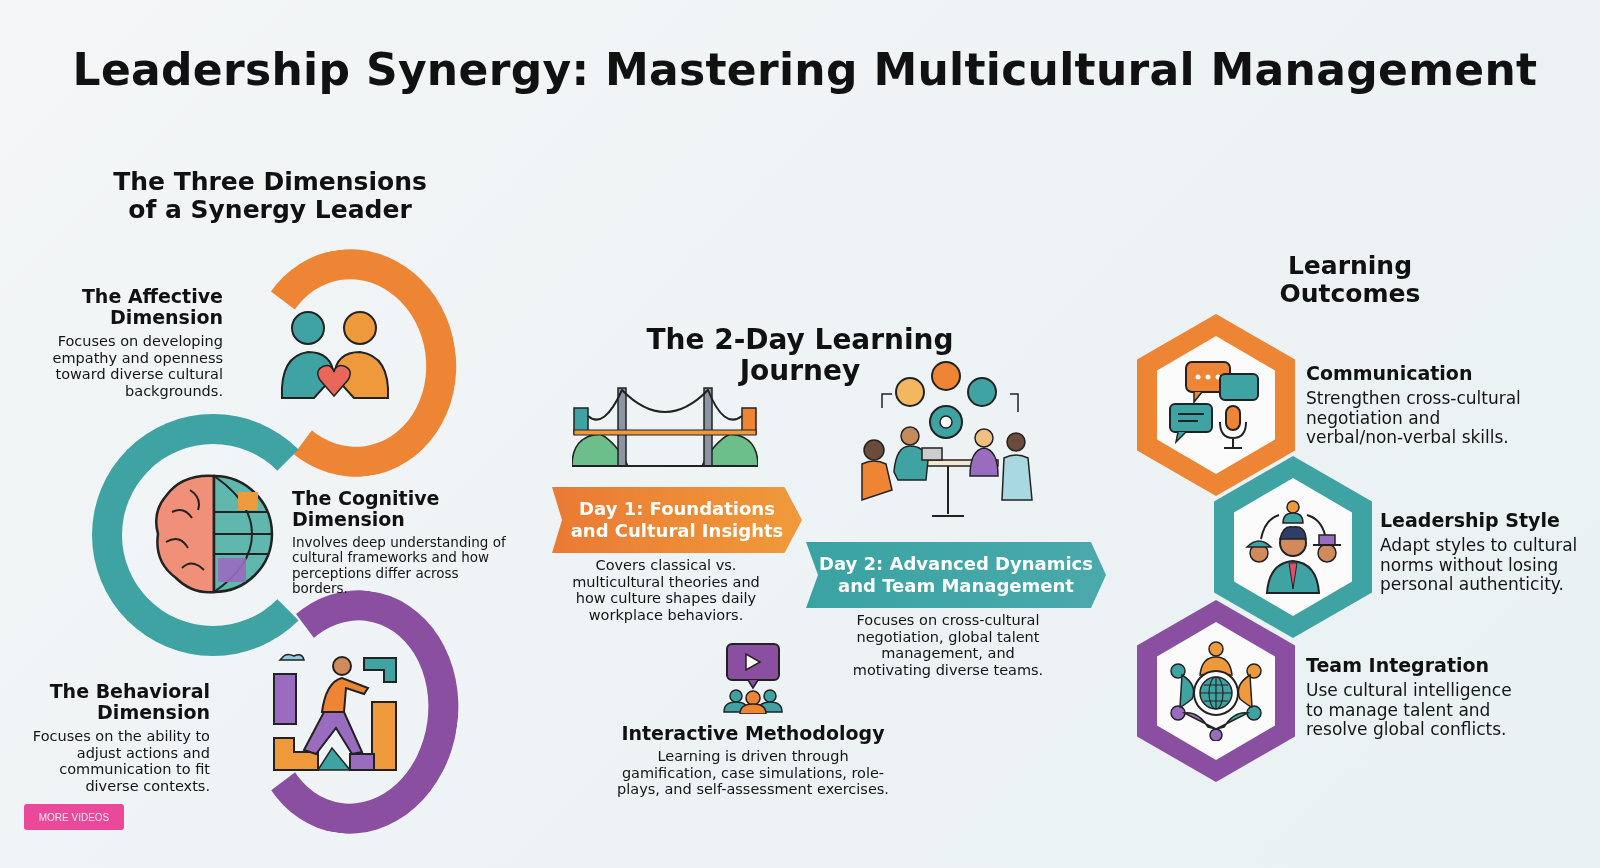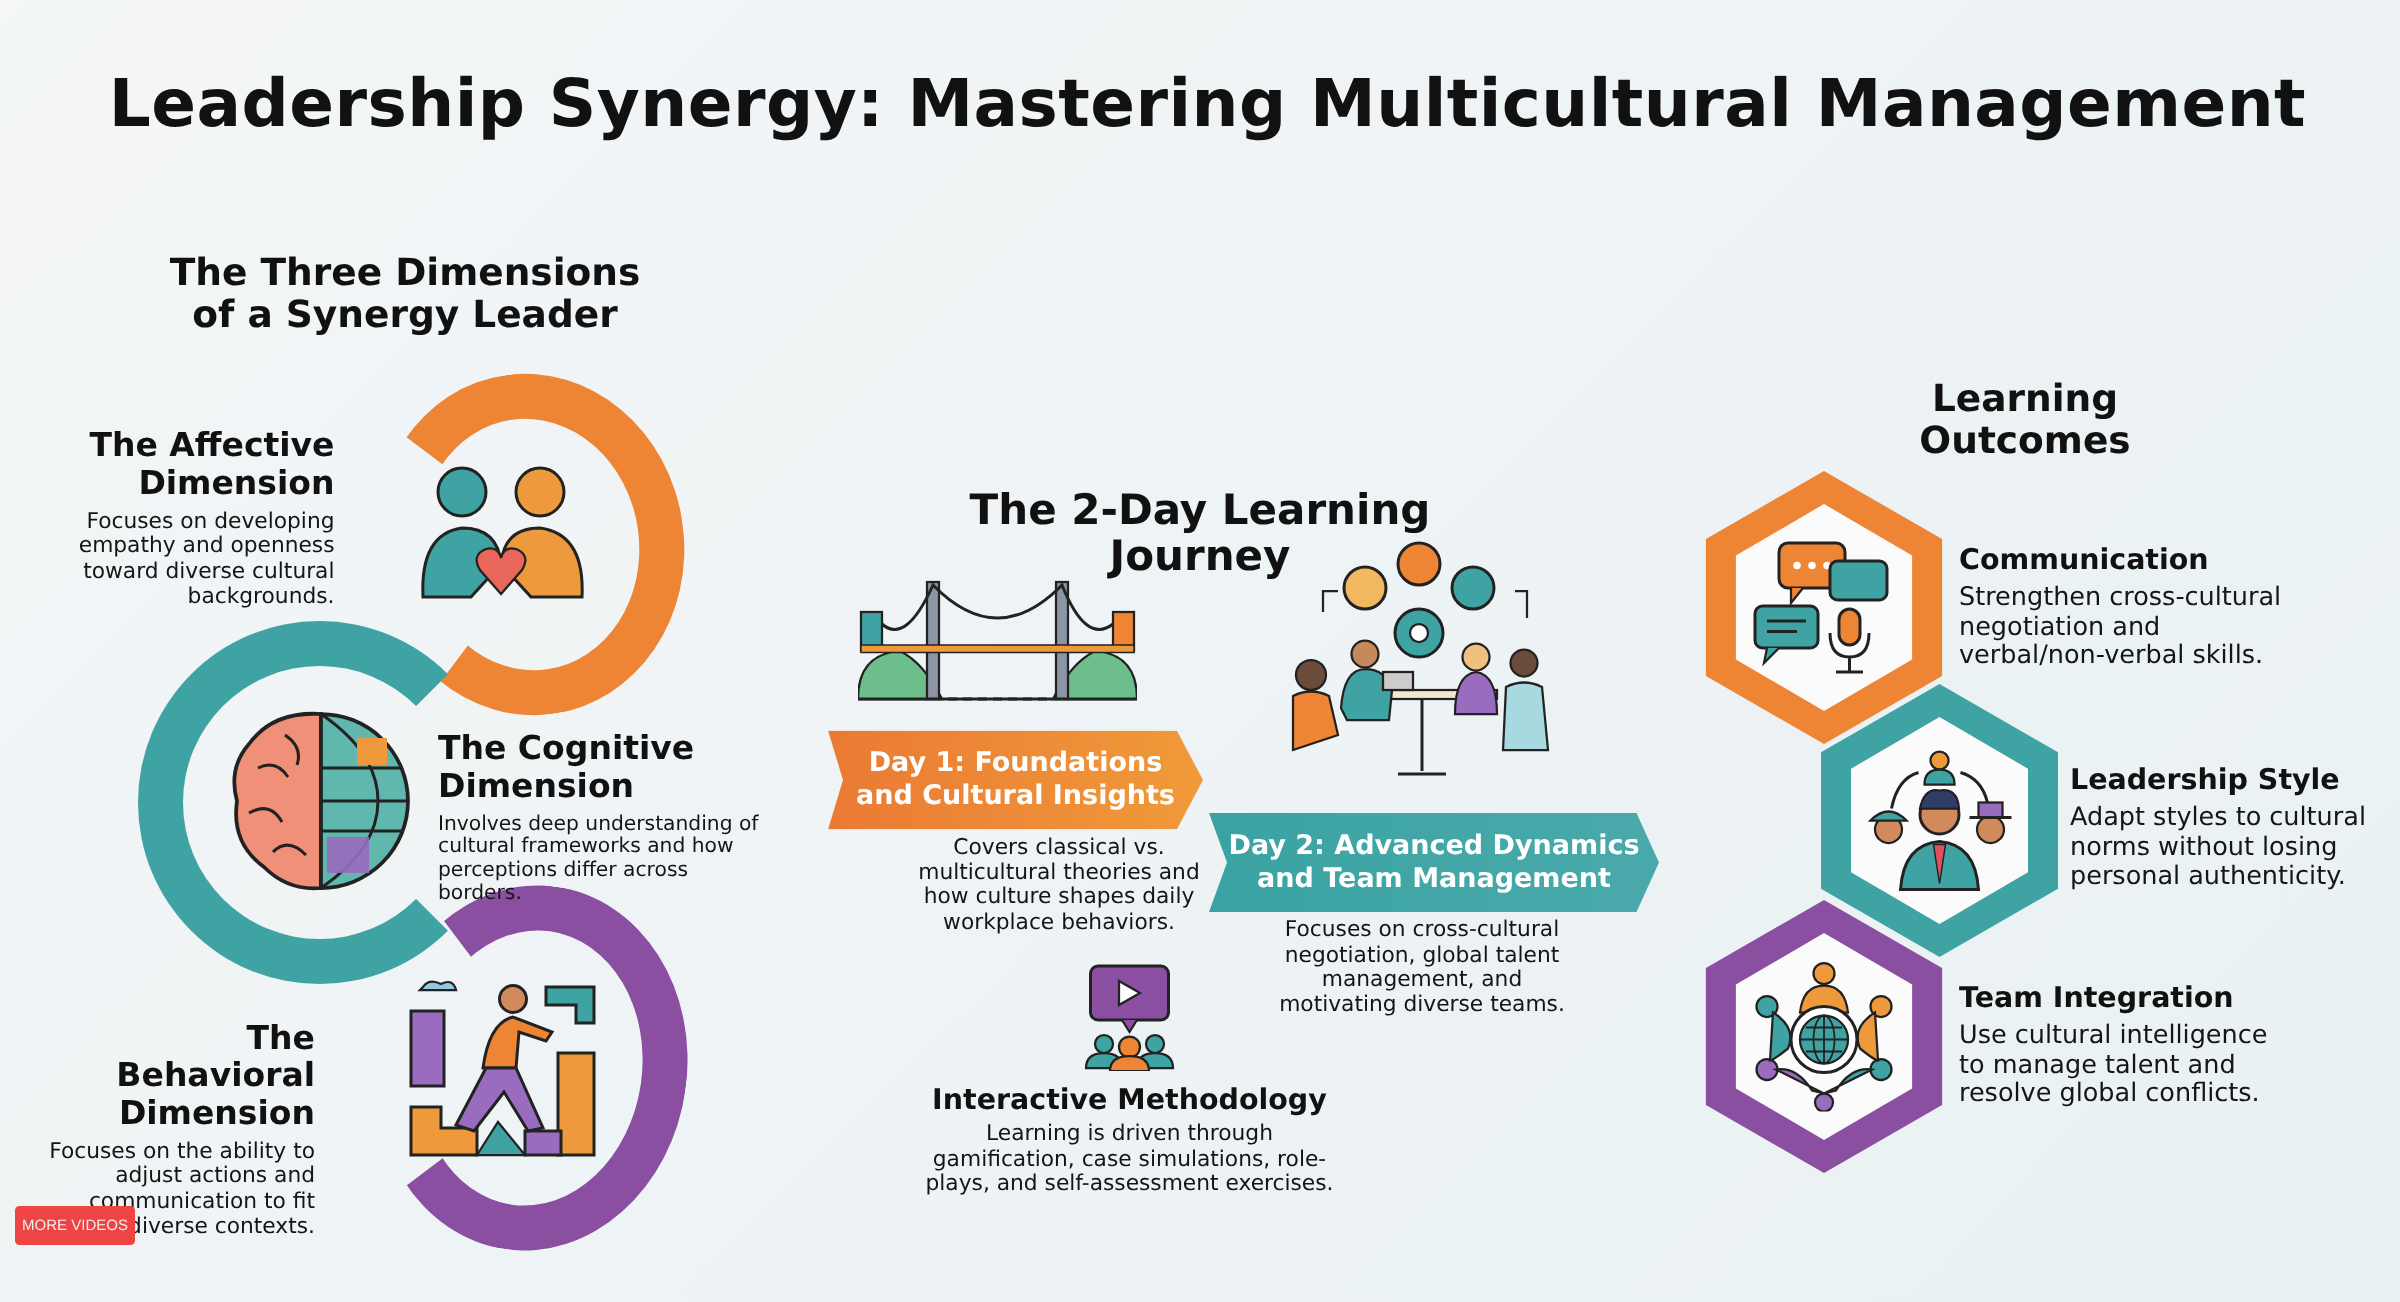--- a/index.html
+++ b/index.html
@@ -7,21 +7,21 @@
       width:1600px; height:868px; overflow:hidden; position:relative;
       background: linear-gradient(135deg, #f4f6f7 0%, #eef3f5 50%, #e9f1f3 100%);
       font-family: "DejaVu Sans", sans-serif; color:#111;
     }
     .abs { position:absolute; }
     .main-title {
       left:0; top:44px; width:1610px; text-align:center;
       font-size:44px; font-weight:bold; letter-spacing:0.3px; color:#111;
     }
     .sec-title { font-weight:bold; color:#111; text-align:center; line-height:1.12; }
-    .dim-title { font-weight:bold; font-size:22px; line-height:1.13; color:#111; }
+    .dim-title { font-weight:bold; font-size:19px; line-height:1.13; color:#111; }
     .dim-desc { font-size:14.5px; line-height:1.15; color:#151515; margin-top:4px; }
     .right { text-align:right; }
     .center { text-align:center; }
 
     .ring { position:absolute; border-radius:50%; box-sizing:border-box; }
     .banner {
       position:absolute; color:#fff; font-weight:bold; font-size:18px;
       line-height:1.2; text-align:center; display:flex; align-items:center; justify-content:center;
     }
     .banner.day1 {
@@ -39,21 +39,21 @@
       clip-path: polygon(50% 0, 100% 25%, 100% 75%, 50% 100%, 0 75%, 0 25%);
     }
     .hex .inner {
       position:absolute; left:20px; top:22px; width:118px; height:138px; background:#fbfbfb;
       clip-path: polygon(50% 0, 100% 25%, 100% 75%, 50% 100%, 0 75%, 0 25%);
       display:flex; align-items:center; justify-content:center;
     }
     .out-title { font-weight:bold; font-size:19px; color:#111; }
     .out-desc { font-size:17px; line-height:1.15; color:#151515; margin-top:5px; }
     .more-btn {
-      left:10px; top:804px; width:80px; height:26px; background:#ef4444; color:#eee;
+      left:24px; top:804px; width:100px; height:26px; background:#ec4899; color:#eee;
       font-size:10px; border-radius:3px; display:flex; align-items:center; justify-content:center;
       font-family:"Liberation Sans", sans-serif; cursor:pointer;
     }
   </style>
 </head>
 <body>
 
 <div class="abs main-title">Leadership Synergy: Mastering Multicultural Management</div>
 
 <div class="abs sec-title" style="left:110px; top:168px; width:320px; font-size:25px;">
@@ -139,21 +139,21 @@
     <path d="M60 80 L126 80" stroke="#222" stroke-width="2" stroke-dasharray="6 4"></path>
   </svg>
 </div>
 
 <div class="banner day1">
   <div>
       <div>Day 1: Foundations</div>
       <div>and Cultural Insights</div>
     </div>
 </div>
-<div class="abs center dim-desc" style="left:566px; top:553px; width:200px;margin-left:40px;">Covers classical vs. multicultural theories and how culture shapes daily workplace behaviors.</div>
+<div class="abs center dim-desc" style="left:566px; top:553px; width:200px;">Covers classical vs. multicultural theories and how culture shapes daily workplace behaviors.</div>
 
 <div class="abs" style="left:852px; top:360px; width:186px; height:160px;">
   <svg width="186" height="160" viewBox="0 0 186 160">
     <circle cx="58" cy="32" r="14" fill="#f2b860" stroke="#222" stroke-width="2"></circle>
     <circle cx="94" cy="16" r="14" fill="#ee8534" stroke="#222" stroke-width="2"></circle>
     <circle cx="130" cy="32" r="14" fill="#3fa3a3" stroke="#222" stroke-width="2"></circle>
     <circle cx="94" cy="62" r="16" fill="#3fa3a3" stroke="#222" stroke-width="2"></circle>
     <circle cx="94" cy="62" r="6" fill="#fff" stroke="#222" stroke-width="1.5"></circle>
     <path d="M30 48 L30 34 L40 34 M158 34 L166 34 L166 52" stroke="#222" stroke-width="1.5" fill="none"></path>
     <rect x="50" y="100" width="96" height="6" fill="#f4e6cf" stroke="#222" stroke-width="1.5"></rect>

